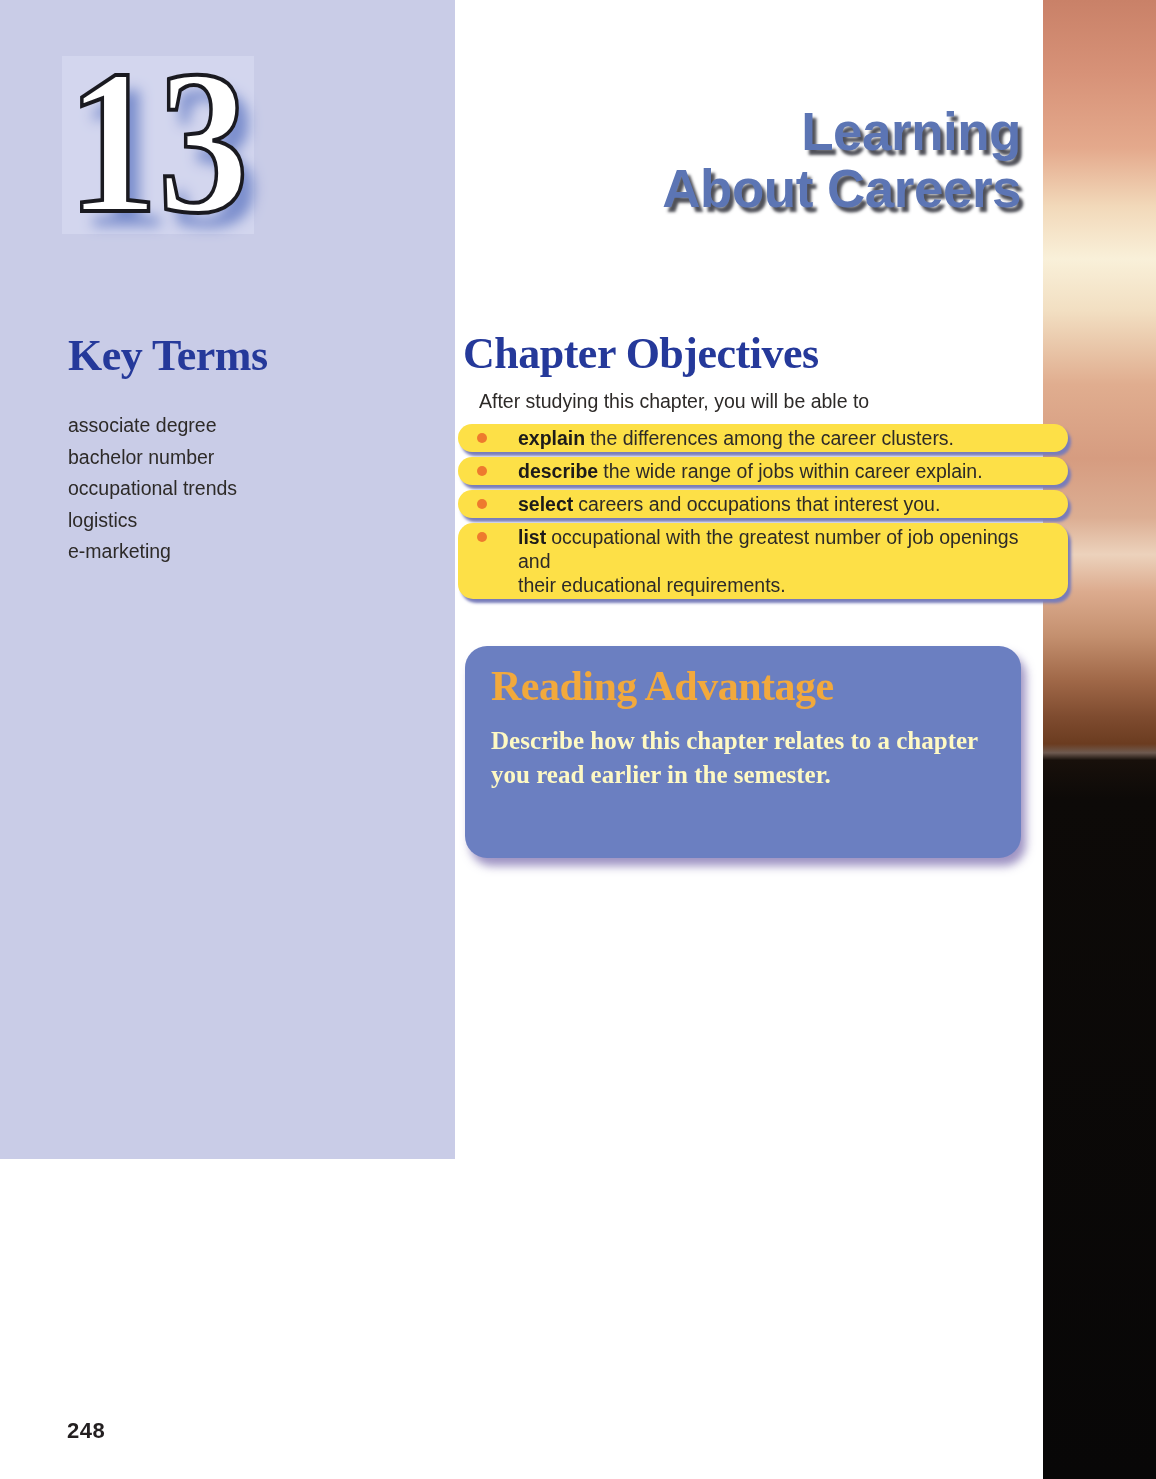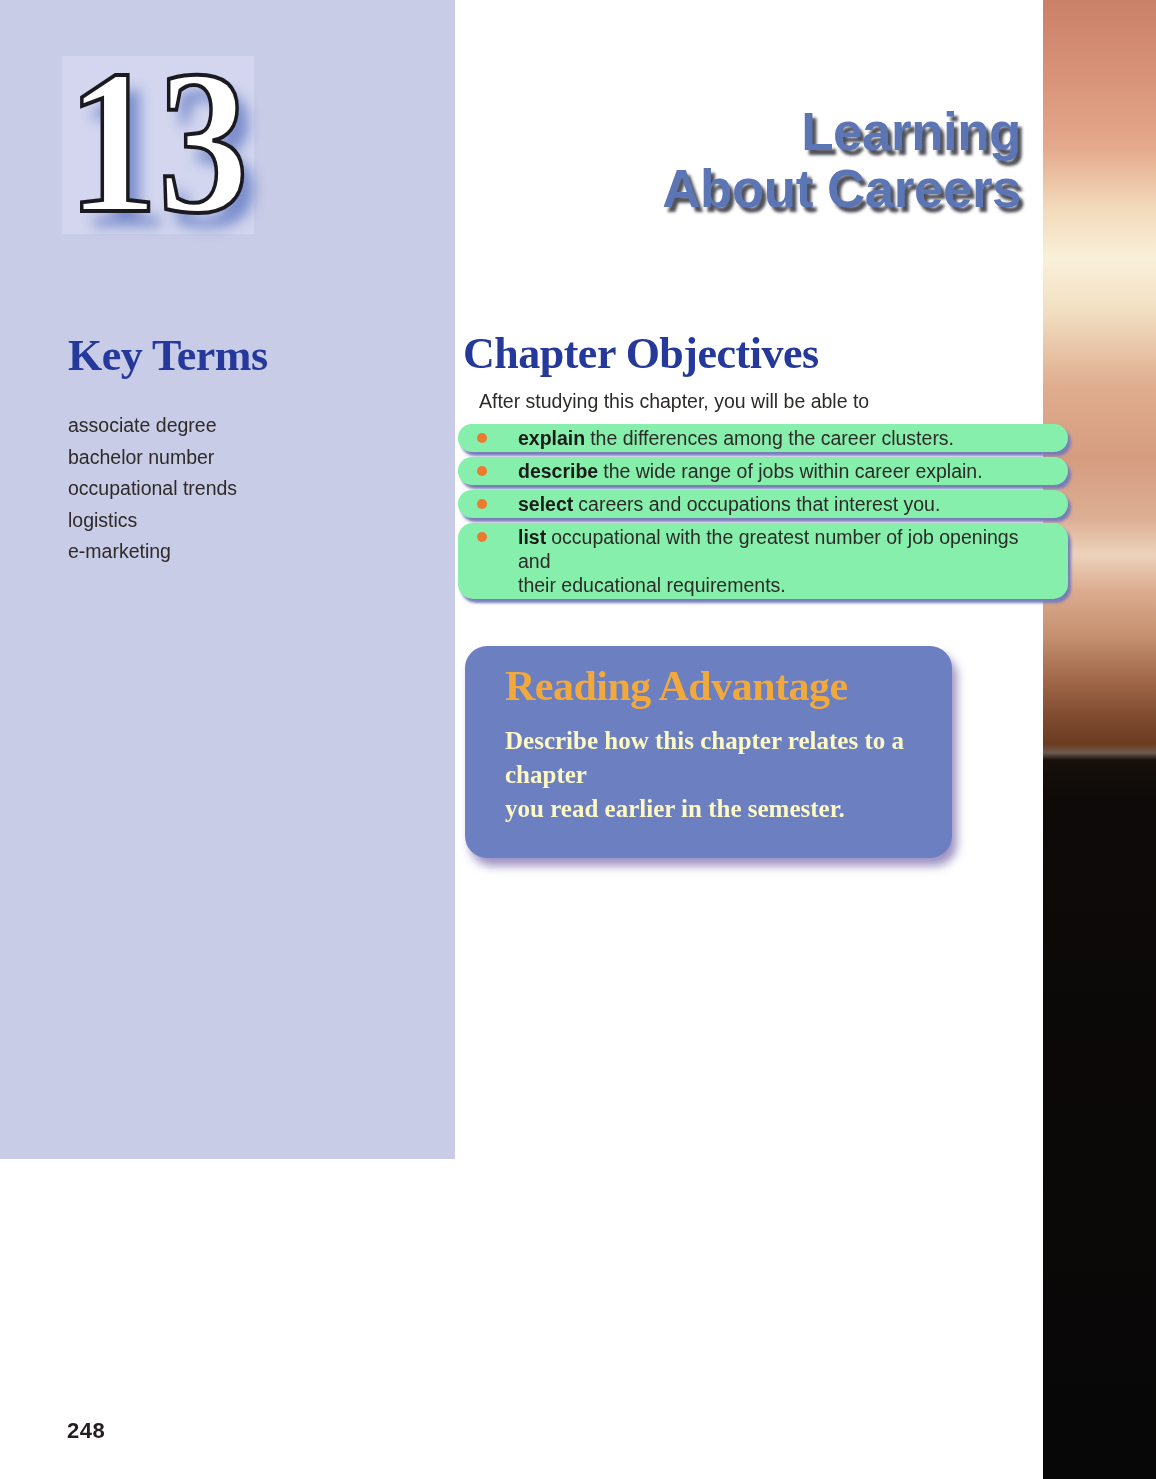--- a/index.html
+++ b/index.html
@@ -50,37 +50,37 @@
     position:absolute;left:463px;top:330px;margin:0;
     font-family:"Liberation Serif",serif;font-weight:bold;
     font-size:44px;line-height:48px;letter-spacing:-0.5px;color:#25399a;
   }
   .objectives-intro{
     position:absolute;left:479px;top:390px;
     font-size:19.5px;color:#2d2a28;
   }
   .objective-bars{position:absolute;left:458px;top:424px;width:610px;}
   .objective-bar{
-    position:relative;background:#86efac;border-radius:15px;
+    position:relative;background:#fde047;border-radius:15px;
     margin-bottom:5px;padding:2px 14px 2px 60px;
     box-shadow:3px 4px 3px #787cba;
     font-size:19.5px;line-height:24px;color:#2d2a28;
   }
   .objective-bar .bullet-dot{
     position:absolute;left:19px;top:9px;width:10px;height:10px;
     border-radius:50%;background:#ee7a2e;
   }
   .objective-bar .kw{font-weight:bold;color:#1d1b1a;margin-right:5px;}
   .objective-bar .line2{display:block;}
   
   .reading-box{
-    position:absolute;left:465px;top:646px;width:487px;height:212px;
+    position:absolute;left:465px;top:646px;width:556px;height:212px;
     background:#6b7fc1;border-radius:22px;
     box-shadow:5px 8px 10px rgba(134,120,180,0.8);
-    padding:16px 40px;box-sizing:border-box;
+    padding:16px 26px;box-sizing:border-box;
   }
   .reading-heading{
     margin:0;font-family:"Liberation Serif",serif;font-weight:bold;
     font-size:42px;line-height:48px;color:#f2a93c;letter-spacing:-0.5px;
   }
   .reading-body{
     margin:14px 0 0 0;font-family:"Liberation Serif",serif;font-weight:bold;
     font-size:25px;line-height:34px;color:#fef9c3;
   }
 </style>

